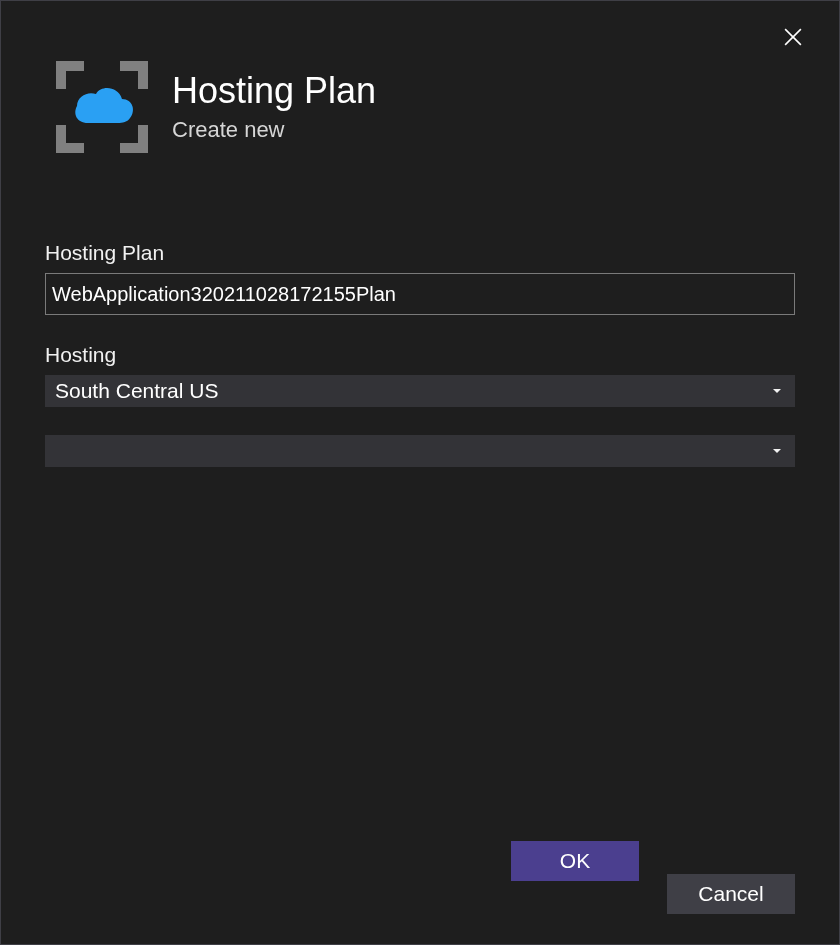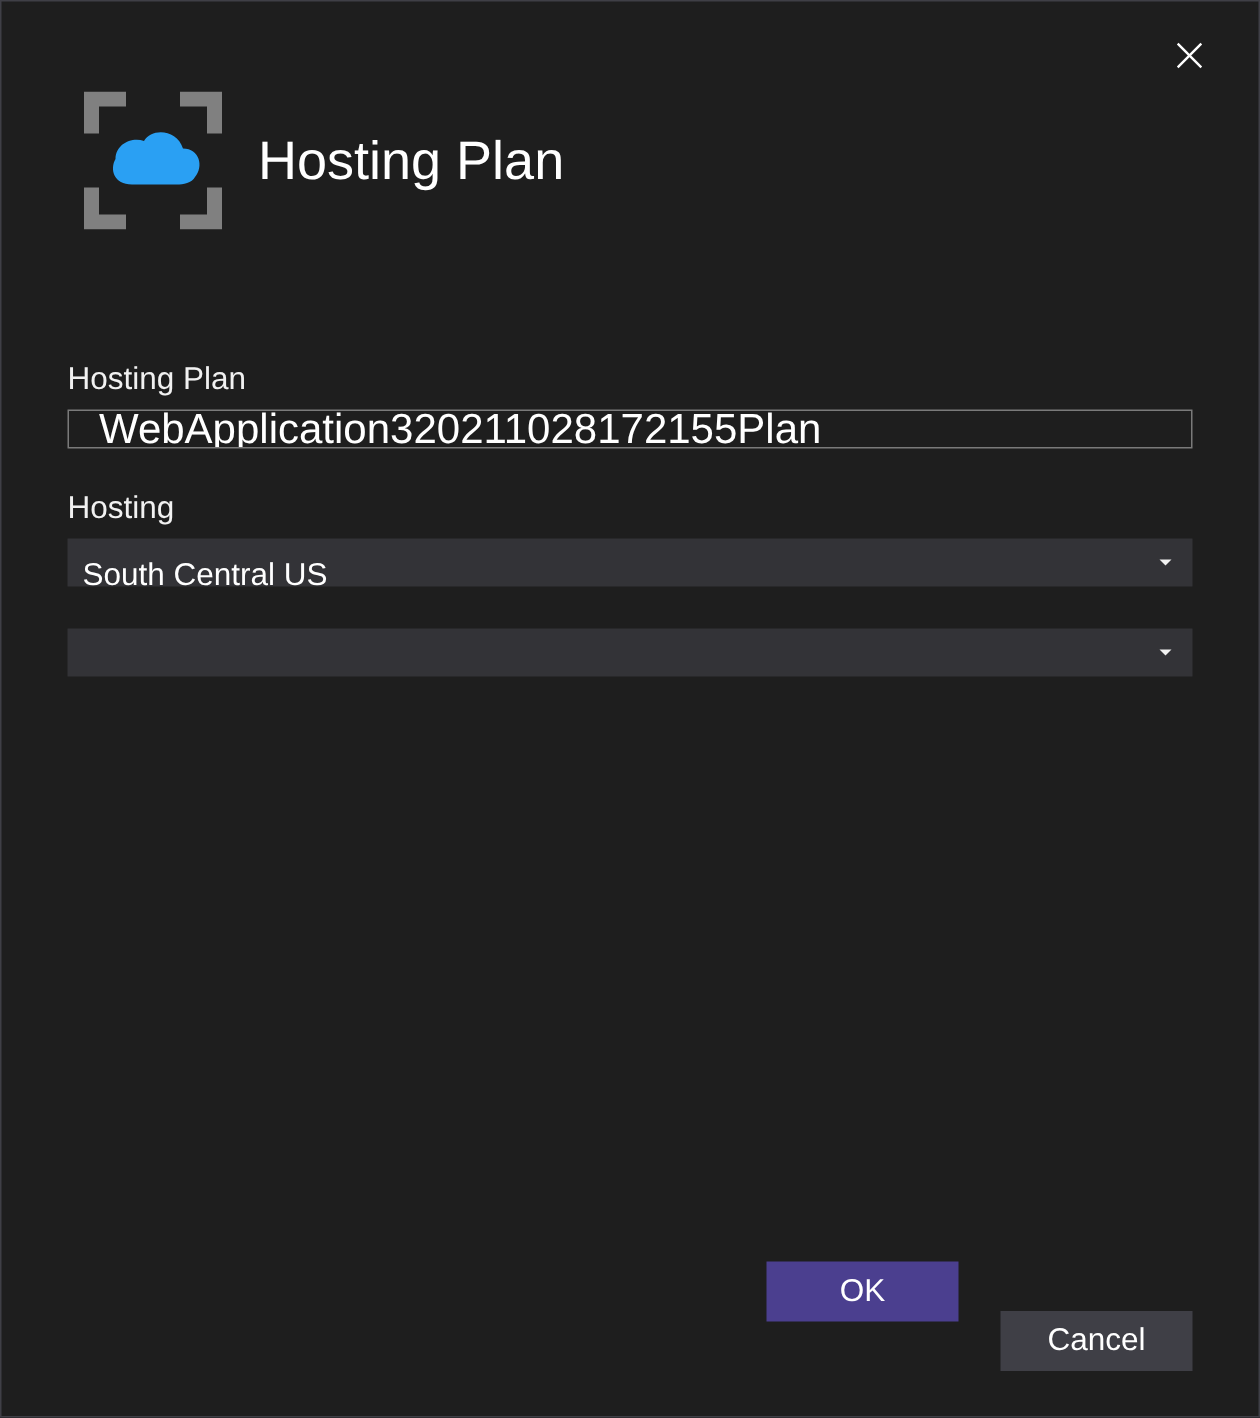--- a/index.html
+++ b/index.html
@@ -92,36 +92,37 @@
 
     .label {
       font-size: 21px;
       font-weight: 400;
       color: #f1f1f1;
       margin-bottom: 8px;
     }
 
     .text-input {
       width: 100%;
-      height: 26px;
+      height: 42px;
       background: #1e1e1e;
       border: 1px solid #7a7a7a;
       color: #ffffff;
-      font-size: 28px;
+      font-size: 20px;
       font-family: inherit;
-      padding: 0 20px;
+      padding: 0 6px;
       outline: none;
     }
 
     .select-wrap {
       position: relative;
       width: 100%;
       height: 32px;
       background: #333337;
       display: flex;
+      align-items: center;
       padding: 13px 10px;
       cursor: pointer;
     }
 
     .select-value {
       font-size: 21px;
       color: #ffffff;
     }
 
     .select-arrow {
@@ -207,20 +208,21 @@
                    C 21 35 32 30 40 33
                    C 45 24 62 25 66 38
                    C 77 38 80 50 74 57
                    C 72 61 66 62 62 62
                    Z"></path>
         </g>
       </svg>
     </div>
     <div class="header-text">
       <div class="title">Hosting Plan</div>
+      <div class="subtitle">Create new</div>
     </div>
   </div>
 
   <div class="form">
 
     <div class="field">
       <div class="label">Hosting Plan</div>
       <input type="text" class="text-input" value="WebApplication320211028172155Plan" style="">
     </div>
 

